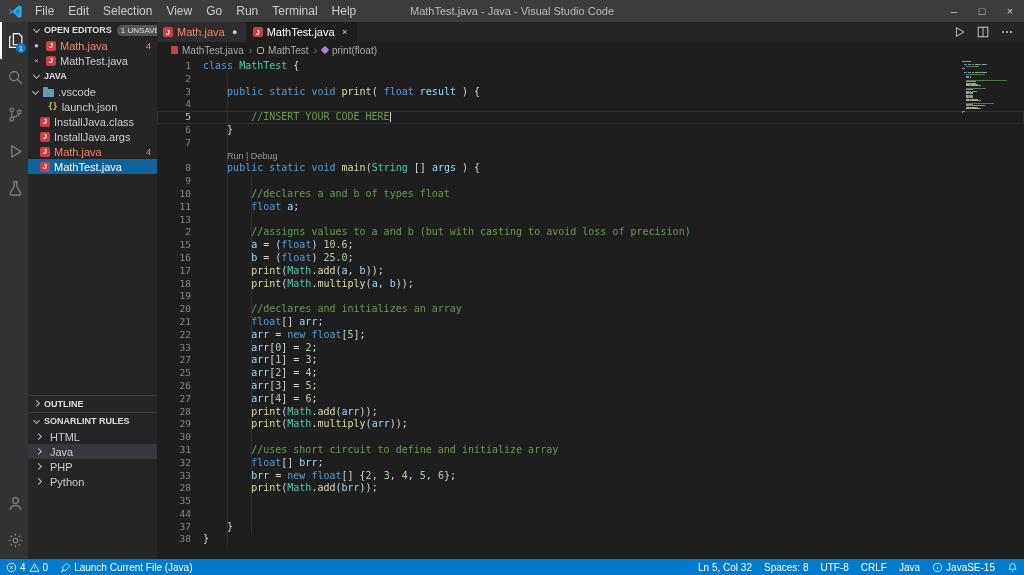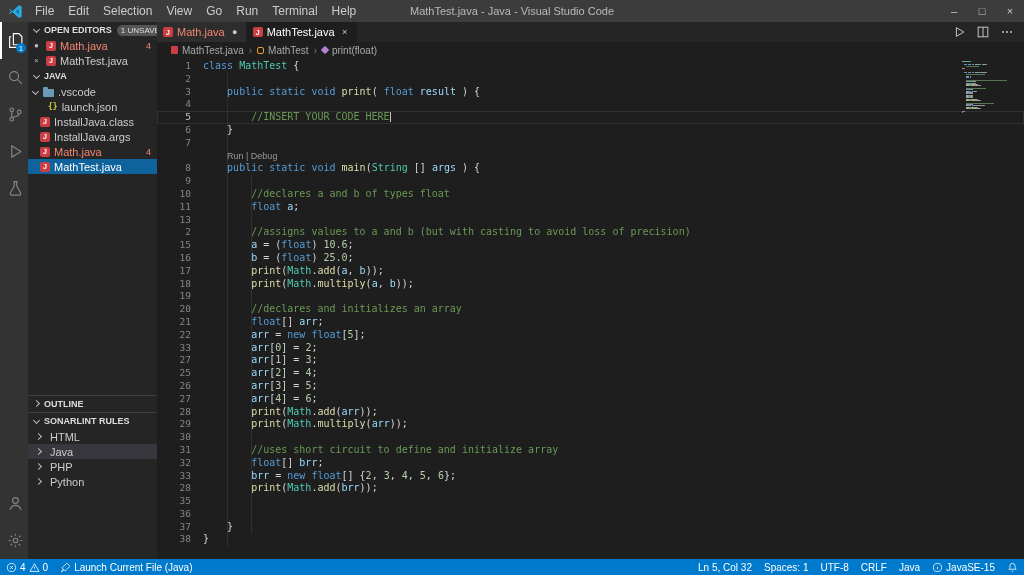--- a/index.html
+++ b/index.html
@@ -367,21 +367,21 @@
             <div class="crow"><span class="gut">26</span><span class="ltext"><span class="tk-pl">        </span><span class="tk-vr">arr</span><span class="tk-pl">[</span><span class="tk-nm">3</span><span class="tk-pl">] = </span><span class="tk-nm">5</span><span class="tk-pl">;</span></span></div>
             <div class="crow"><span class="gut">27</span><span class="ltext"><span class="tk-pl">        </span><span class="tk-vr">arr</span><span class="tk-pl">[</span><span class="tk-nm">4</span><span class="tk-pl">] = </span><span class="tk-nm">6</span><span class="tk-pl">;</span></span></div>
             <div class="crow"><span class="gut">28</span><span class="ltext"><span class="tk-pl">        </span><span class="tk-fn">print</span><span class="tk-pl">(</span><span class="tk-ty">Math</span><span class="tk-pl">.</span><span class="tk-fn">add</span><span class="tk-pl">(</span><span class="tk-vr">arr</span><span class="tk-pl">));</span></span></div>
             <div class="crow"><span class="gut">29</span><span class="ltext"><span class="tk-pl">        </span><span class="tk-fn">print</span><span class="tk-pl">(</span><span class="tk-ty">Math</span><span class="tk-pl">.</span><span class="tk-fn">multiply</span><span class="tk-pl">(</span><span class="tk-vr">arr</span><span class="tk-pl">));</span></span></div>
             <div class="crow"><span class="gut">30</span><span class="ltext"></span></div>
             <div class="crow"><span class="gut">31</span><span class="ltext"><span class="tk-pl">        </span><span class="tk-cm">//uses short circuit to define and initialize array</span></span></div>
             <div class="crow"><span class="gut">32</span><span class="ltext"><span class="tk-pl">        </span><span class="tk-kw">float</span><span class="tk-pl">[] </span><span class="tk-vr">brr</span><span class="tk-pl">;</span></span></div>
             <div class="crow"><span class="gut">33</span><span class="ltext"><span class="tk-pl">        </span><span class="tk-vr">brr</span><span class="tk-pl"> = </span><span class="tk-kw">new</span><span class="tk-pl"> </span><span class="tk-kw">float</span><span class="tk-pl">[] {</span><span class="tk-nm">2</span><span class="tk-pl">, </span><span class="tk-nm">3</span><span class="tk-pl">, </span><span class="tk-nm">4</span><span class="tk-pl">, </span><span class="tk-nm">5</span><span class="tk-pl">, </span><span class="tk-nm">6</span><span class="tk-pl">};</span></span></div>
             <div class="crow"><span class="gut">28</span><span class="ltext"><span class="tk-pl">        </span><span class="tk-fn">print</span><span class="tk-pl">(</span><span class="tk-ty">Math</span><span class="tk-pl">.</span><span class="tk-fn">add</span><span class="tk-pl">(</span><span class="tk-vr">brr</span><span class="tk-pl">));</span></span></div>
             <div class="crow"><span class="gut">35</span></div>
-            <div class="crow"><span class="gut">36</span><span class="ltext"></span></div>
+            <div class="crow"><span class="gut">44</span><span class="ltext"></span></div>
             <div class="crow"><span class="gut">37</span><span class="ltext"><span class="tk-pl">    }</span></span></div>
             <div class="crow"><span class="gut">38</span><span class="ltext"><span class="tk-pl">}</span></span></div>
           </div>
         <div class="minimap">
             <div class="mm-row">
               <span class="mm-kw" style="width: 2.75px;"></span>
               <span class="mm-sp" style="width: 0.55px;"></span>
               <span class="mm-ty" style="width: 4.4px;"></span>
               <span class="mm-pl" style="width: 1.1px;"></span>
             </div>
@@ -672,21 +672,21 @@
             <svg viewBox="0 0 14 14" fill="none" stroke="currentColor" stroke-width="1">
               <path d="M8.2 1.8c2 .4 3.6 2 4 4L6.6 11.4 2.6 7.4z"></path>
               <path d="M3.6 9.4l-1.8 3 3-1.8"></path>
             </svg>
           </span>
         <span>Launch Current File (Java)</span>
       </div>
     </div>
     <div class="sb-right">
       <div class="sb-item">Ln 5, Col 32</div>
-      <div class="sb-item">Spaces: 1</div>
+      <div class="sb-item">Spaces: 8</div>
       <div class="sb-item">UTF-8</div>
       <div class="sb-item">CRLF</div>
       <div class="sb-item">Java</div>
       <div class="sb-item">
         <span class="s-icon">
             <svg viewBox="0 0 14 14" fill="none" stroke="currentColor" stroke-width="1">
               <circle cx="7" cy="7" r="5.2"></circle>
               <path d="M7 6.3v3M7 4.2v.4"></path>
             </svg>
           </span>

